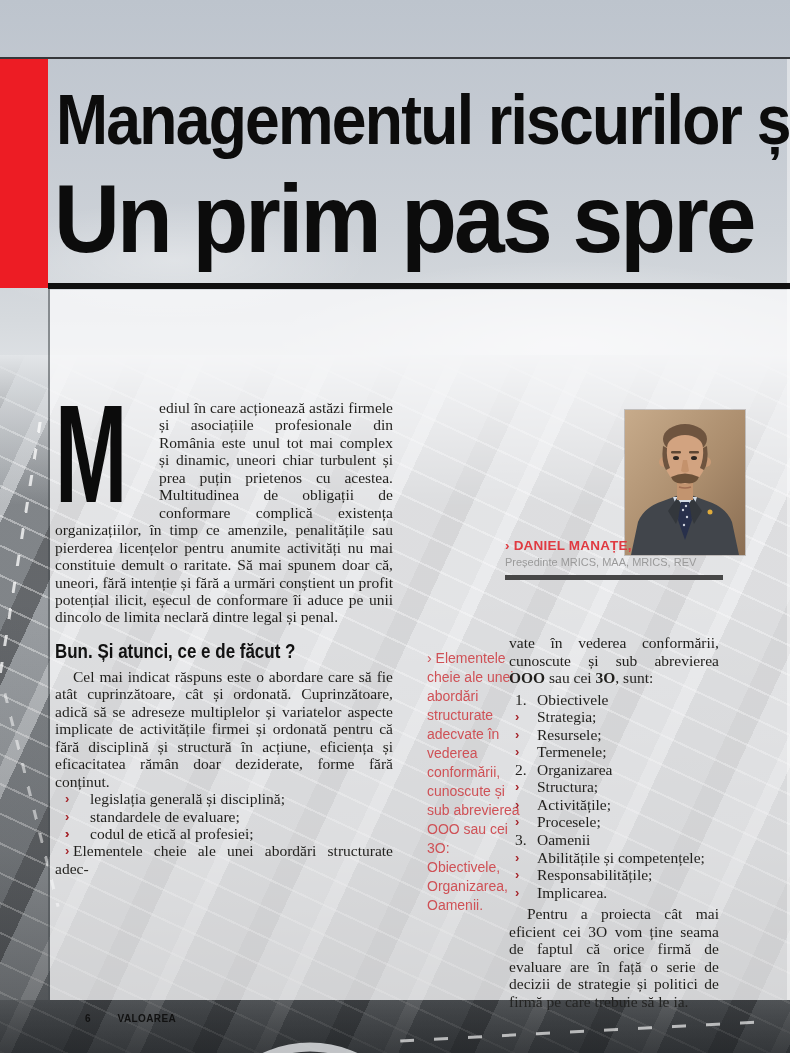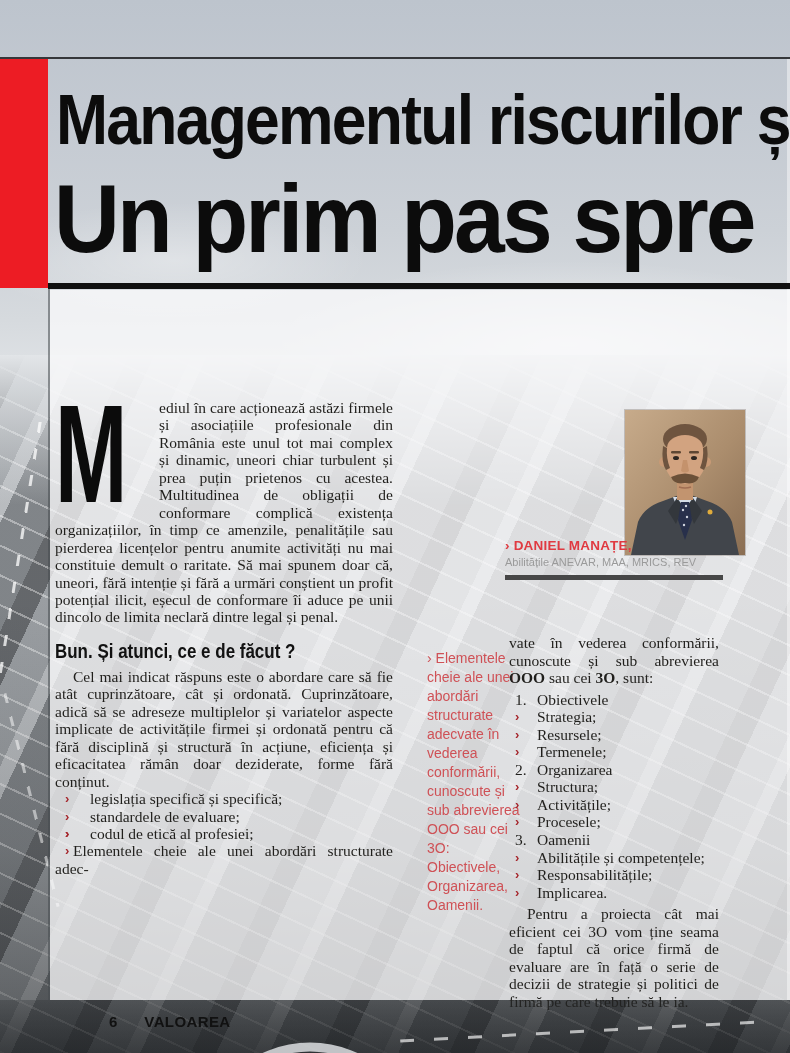--- a/index.html
+++ b/index.html
@@ -72,21 +72,21 @@
   .cap-title{font-size:11px;color:#9a9a9a;margin-top:3px;}
   .cap-bar{width:218px;height:5px;background:#474747;margin-top:7px;}
 
   
   .footer-shade{position:absolute;left:0;top:1000px;width:790px;height:53px;
     background:linear-gradient(180deg,rgba(40,43,46,.30),rgba(30,33,36,.55));}
   .footer-arc{position:absolute;left:180px;top:995px;width:280px;height:58px;overflow:hidden;}
   .footer-dash{position:absolute;left:400px;top:1030px;width:360px;height:3px;opacity:.65;transform:rotate(-3deg);
     background:repeating-linear-gradient(90deg,#fff 0 14px,rgba(255,255,255,0) 14px 34px);}
   .folio{position:absolute;left:85px;top:1013px;font-family:"Liberation Sans",sans-serif;
-    font-size:15px;font-weight:700;color:#111;margin-left:24px;}
+    font-size:10px;font-weight:700;color:#111;}
   .folio-mag{margin-left:27px;letter-spacing:.4px;}
 </style>
 </head>
 <body>
 
 <div class="page">
 
   <div class="bg-sky"></div>
   <div class="bg-roads"></div>
   <div class="roads-fade"></div>
@@ -103,21 +103,21 @@
   <h1 class="headline">
     <span class="hl1">Managementul riscurilor și</span>
     <span class="hl2">Un prim pas spre</span>
   </h1>
 
   <div class="col-left">
     <p><span class="dropcap">M</span><span>ediul în care acționează astăzi firmele și asociațiile profesionale din România este unul tot mai complex și dinamic, uneori chiar turbulent și prea puțin prietenos cu acestea. Multitudinea de obligații de conformare complică existența organizațiilor, în timp ce amenzile, penalitățile sau pierderea licențelor pentru anumite activități nu mai constituie demult o raritate. Să mai spunem doar că, uneori, fără intenție și fără a urmări conștient un profit potențial ilicit, eșecul de conformare îi aduce pe unii dincolo de limita neclară dintre legal și penal.</span></p>
     <h2 class="sec-head">Bun. Și atunci, ce e de făcut ?</h2>
     <p class="indent">Cel mai indicat răspuns este o abordare care să fie atât cuprinzătoare, cât și ordonată. Cuprinzătoare, adică să se adreseze multiplelor și variatelor aspecte implicate de activitățile firmei și ordonată pentru că fără disciplină și structură în acțiune, eficiența și eficacitatea rămân doar deziderate, forme fără conținut.</p>
     <ul class="bullets">
-      <li><span class="chev">›</span><span>legislația specifică și specifică;</span></li>
+      <li><span class="chev">›</span><span>legislația generală și disciplină;</span></li>
       <li><span class="chev">›</span><span>standardele de evaluare;</span></li>
       <li><span class="chev">›</span></li>
       <li><span class="chev">›</span><span>codul de etică al profesiei;</span></li>
       <li><span class="chev">›</span></li>
     </ul>
     <p class="indent">Elementele cheie ale unei abordări structurate adec-</p>
   </div>
 
   <div class="pull-quote">› Elementele cheie ale unei abordări structurate adecvate în vederea conformării, cunoscute și sub abrevierea OOO sau cei 3O: Obiectivele, Organizarea, Oamenii.</div>
 
@@ -154,21 +154,21 @@
       <ellipse cx="51" cy="48" rx="3" ry="2" fill="#2e2620"></ellipse>
       <ellipse cx="69" cy="48" rx="3" ry="2" fill="#2e2620"></ellipse>
       <path d="M58,50 L56,61 Q60,64 64,61 L62,50 Z" fill="#c4926c"></path>
       <path d="M46,67 Q60,60 74,67 Q71,75 60,73 Q49,75 46,67 Z" fill="#6b5038"></path>
       <path d="M54,77 Q60,79 66,77" stroke="#a06e52" stroke-width="1.5" fill="none"></path>
     </svg>
   </div>
 
   <div class="caption">
     <div class="cap-name">› DANIEL MANAȚE,</div>
-    <div class="cap-title">Abilitățile ANEVAR, MAA, MRICS, REV</div>
+    <div class="cap-title">Președinte MRICS, MAA, MRICS, REV</div>
     <div class="cap-bar"></div>
   </div>
 
   <div class="col-right">
     <p><span>vate în vederea conformării, cunoscute și sub abrevierea </span><b>OOO</b><span> sau cei </span><b>3O</b><span>, sunt:</span></p>
     <div class="rlist">
       <div class="rrow"><span class="rm num">1.</span><span>Obiectivele</span></div>
       <div class="rrow"><span class="rm chev2">›</span><span>Strategia;</span></div>
       <div class="rrow"><span class="rm chev2">›</span><span>Resursele;</span></div>
       <div class="rrow"><span class="rm chev2">›</span><span>Termenele;</span></div>

